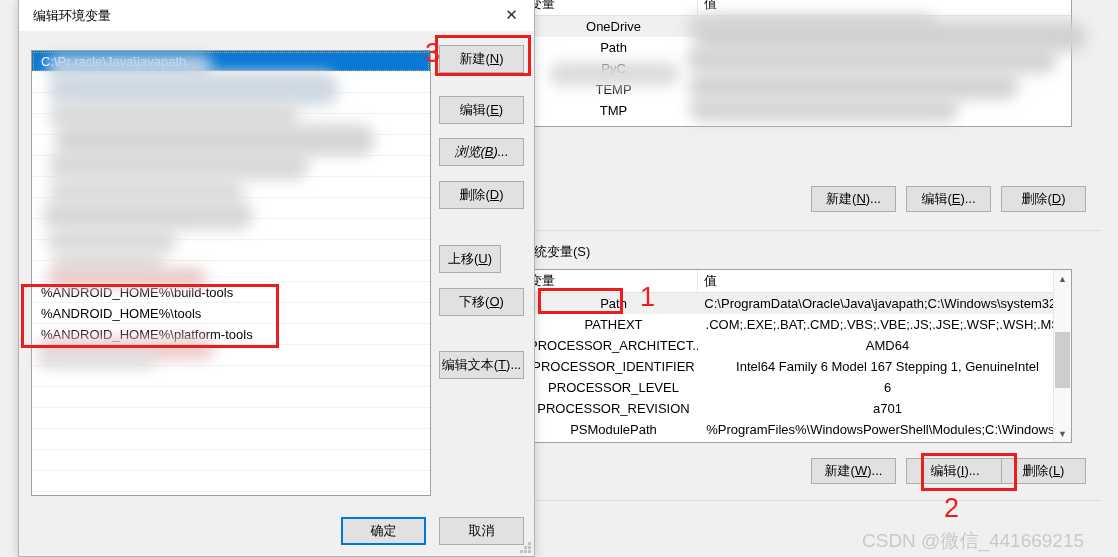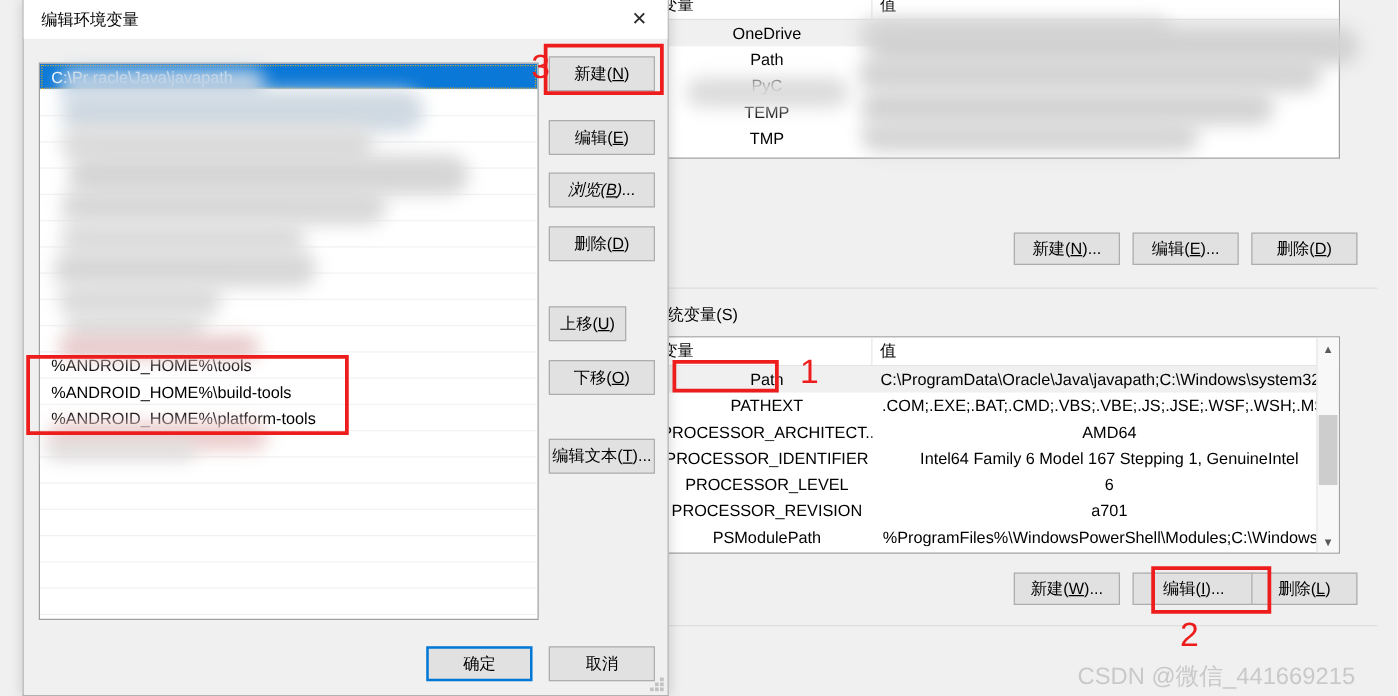--- a/index.html
+++ b/index.html
@@ -191,22 +191,22 @@
       <div class="dl-row"></div>
       <div class="dl-row"></div>
       <div class="dl-row"></div>
       <div class="dl-row"></div>
       <div class="dl-row"></div>
       <div class="dl-row"></div>
       <div class="dl-row"></div>
       <div class="dl-row"></div>
       <div class="dl-row"></div>
       <div class="dl-row"></div>
+      <div class="dl-row">%ANDROID_HOME%\build-tools</div>
       <div class="dl-row">%ANDROID_HOME%\tools</div>
-      <div class="dl-row">%ANDROID_HOME%\build-tools</div>
       <div class="dl-row">%ANDROID_HOME%\platform-tools</div>
       <div class="dl-row"></div>
       <div class="dl-row"></div>
       <div class="dl-row"></div>
       <div class="dl-row"></div>
       <div class="dl-row"></div>
       <div class="dl-row"></div>
       <div class="dl-row"></div>
     </div>
 

